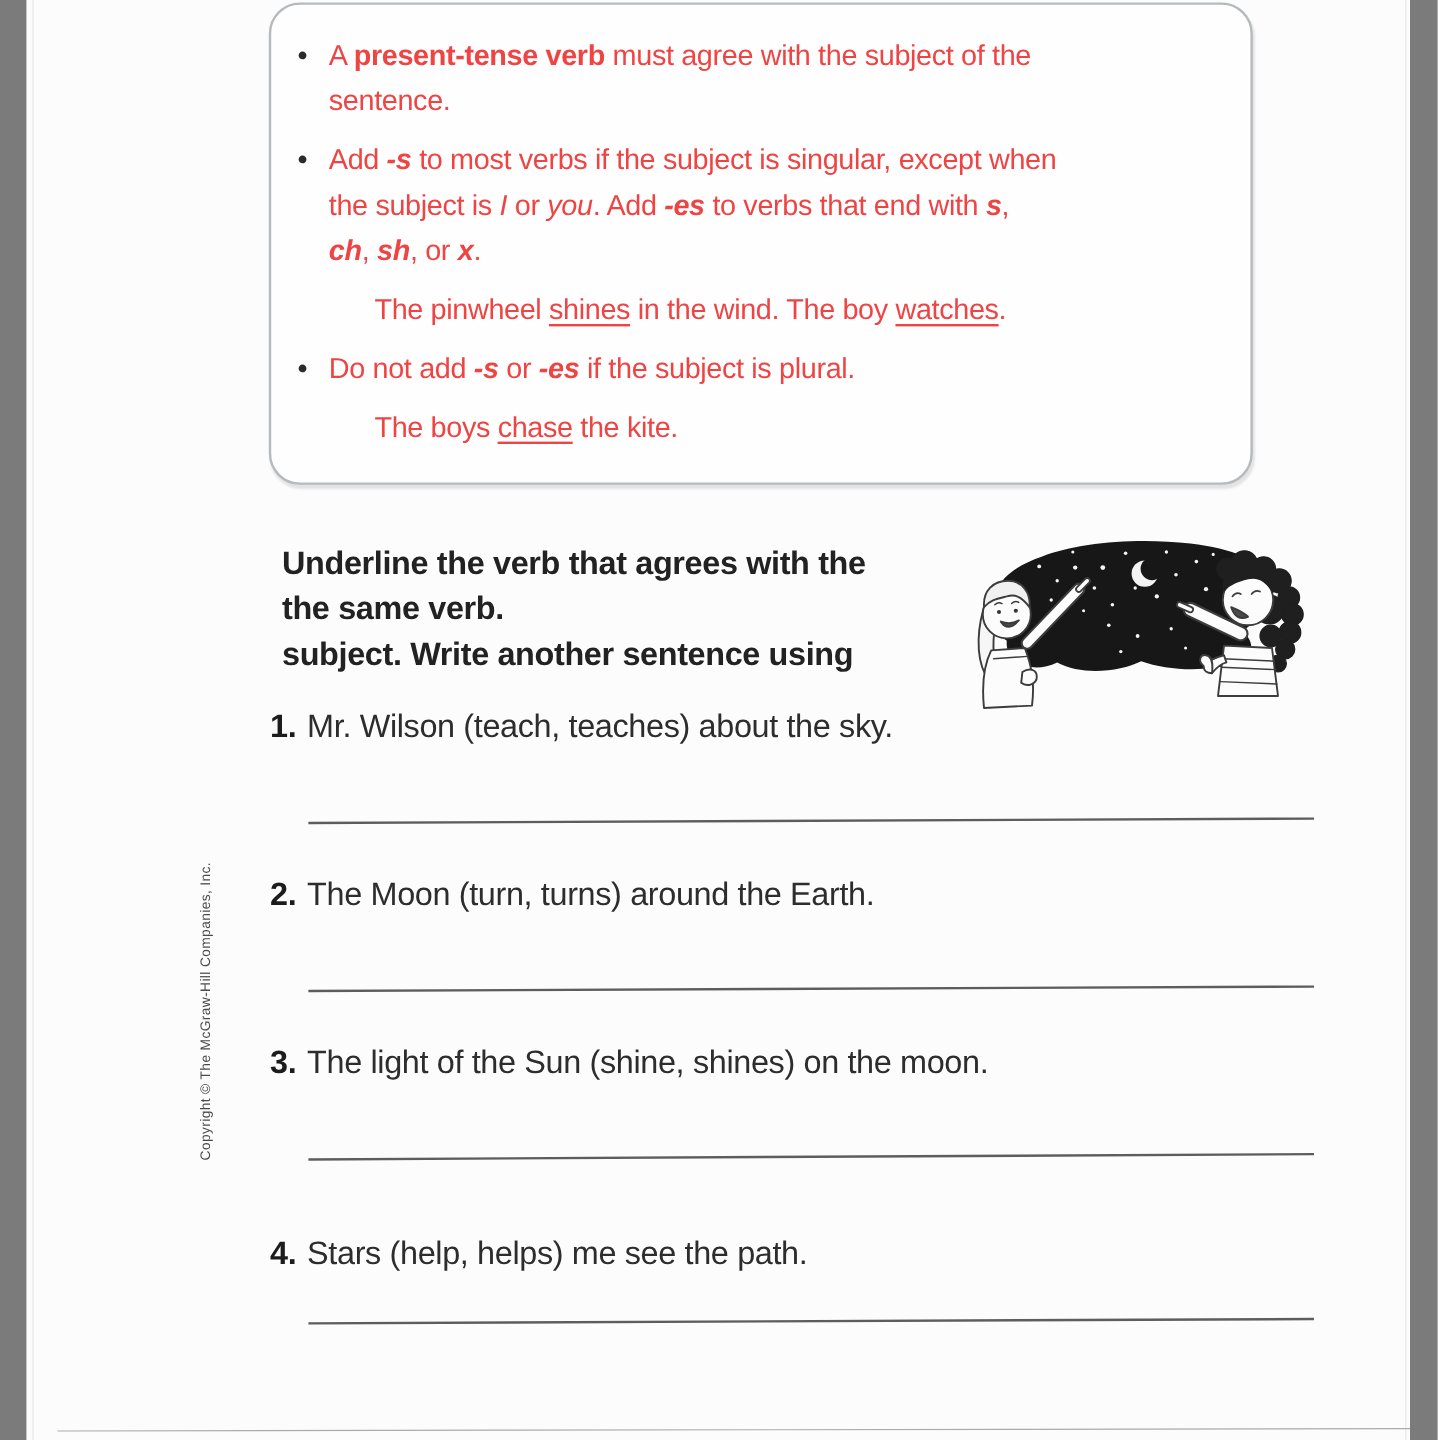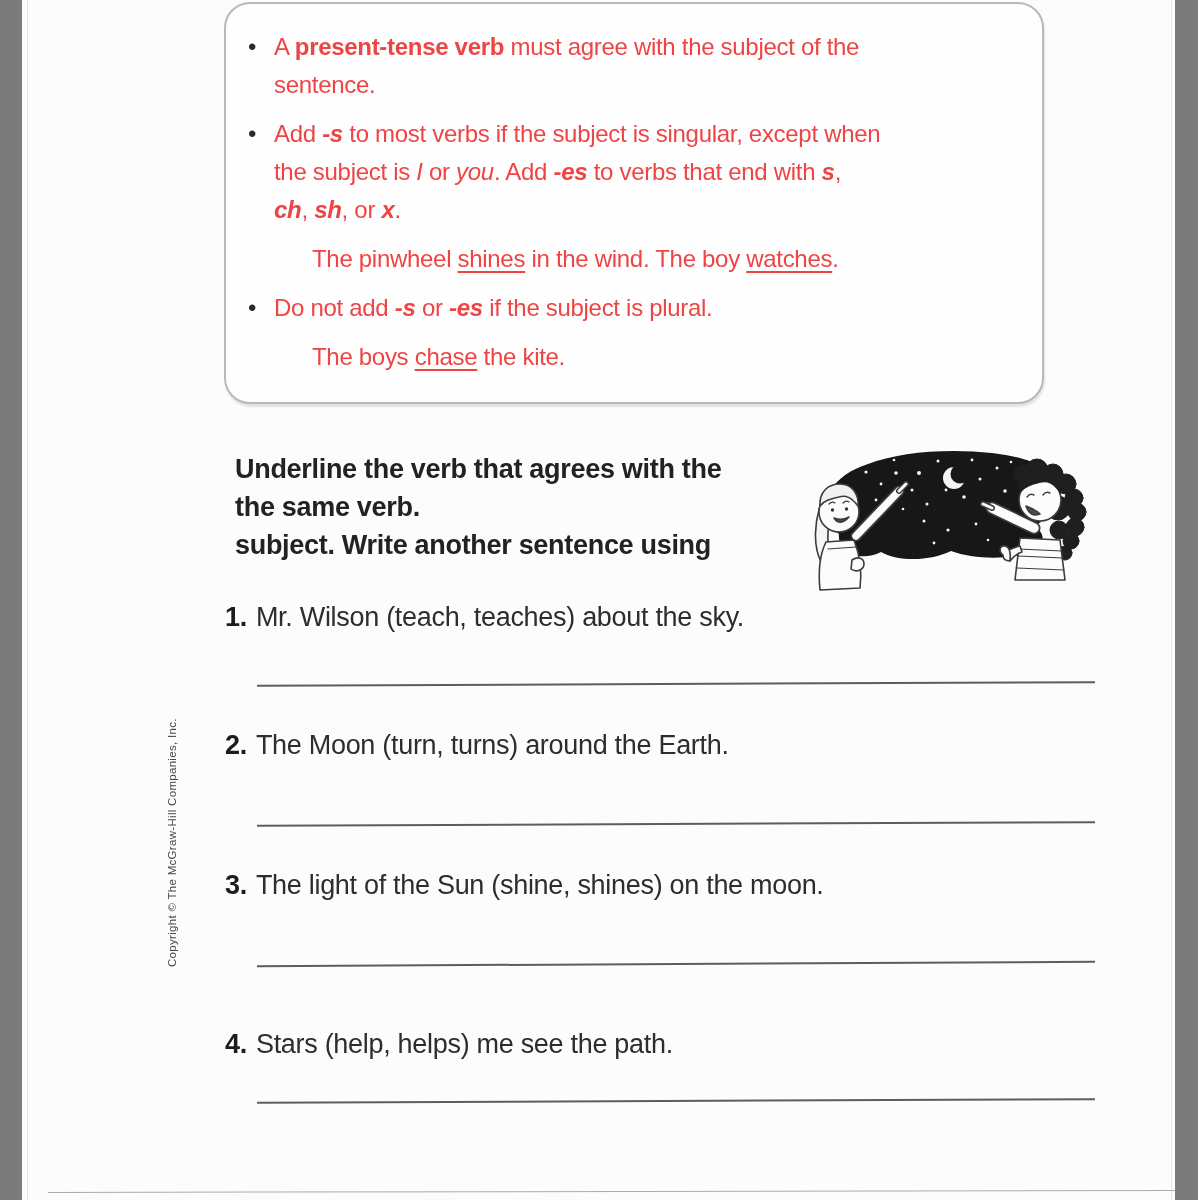--- a/index.html
+++ b/index.html
@@ -40,21 +40,21 @@
     position:absolute;left:235px;top:450px;width:600px;
     font-size:27px;font-weight:bold;line-height:38px;letter-spacing:-0.3px;color:#222;
   }
 
   
   .illus{position:absolute;left:806px;top:448px;width:290px;height:152px;}
 
   
   .ex-row{position:absolute;left:225px;white-space:nowrap;font-size:27px;letter-spacing:-0.3px;color:#2d2d2d;}
   .ex-num{font-weight:bold;color:#1c1c1c;margin-right:9px;}
-  .exr1{top:590px;margin-top:12px;} .exr2{top:730px;} .exr3{top:870px;} .exr4{top:1010px;margin-top:19px;}
+  .exr1{top:590px;} .exr2{top:730px;} .exr3{top:870px;} .exr4{top:1010px;margin-top:19px;}
   .answer-line{position:absolute;left:257px;width:838px;height:0;border-top:2px solid #5d5d5d;}
   .al1{top:683px;transform:rotate(-0.25deg);}
   .al2{top:823px;transform:rotate(-0.25deg);}
   .al3{top:963px;transform:rotate(-0.3deg);}
   .al4{top:1100px;transform:rotate(-0.25deg);}
 
   
   .copyright{
     position:absolute;left:166px;top:967px;
     transform:rotate(-90deg);transform-origin:0 0;

